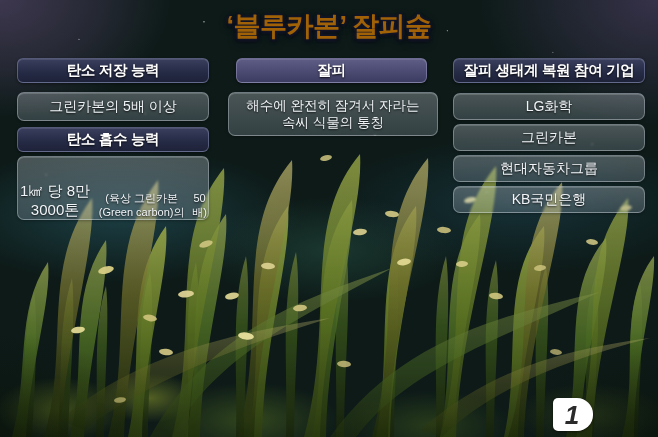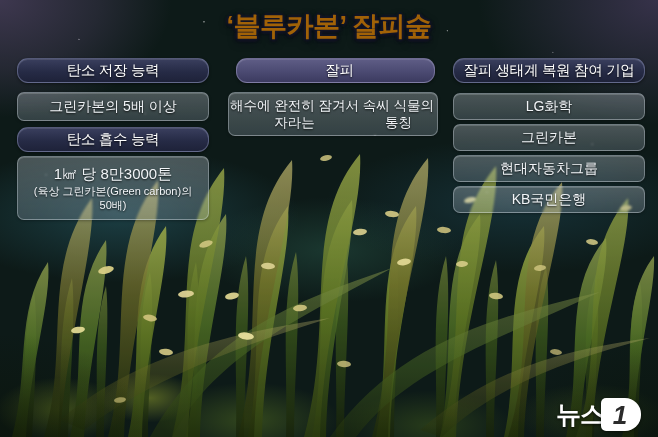--- a/index.html
+++ b/index.html
@@ -69,23 +69,23 @@
       radial-gradient(circle at 7% 40%, rgba(255,255,255,.22) 0 .6px, transparent 1px),
       radial-gradient(circle at 74% 44%, rgba(255,255,255,.2) 0 .5px, transparent 1px);
   }
 
   
   .bg-grass{position:absolute;left:0;top:0;width:658px;height:437px;}
 
   
   .panel{position:absolute;}
   .hdr{
-    border-radius:11px;
+    border-radius:6px;
     display:flex;align-items:center;justify-content:center;
-    color:#ffffff;font-weight:normal;letter-spacing:-.3px;
+    color:#ffffff;font-weight:bold;letter-spacing:-.3px;
     text-shadow:0 1px 2px rgba(0,0,0,.85);
     box-shadow:0 1px 3px rgba(0,0,0,.45), inset 0 1px 0 rgba(255,255,255,.10);
   }
   .hdr-dark{background:linear-gradient(180deg,#3a3f5e 0%,#262b46 55%,#1e2239 100%);
             border:1px solid rgba(150,158,195,.45);}
   .hdr-purple{background:linear-gradient(180deg,#5f5d86 0%,#4b4a72 55%,#3c3b60 100%);
             border:1px solid rgba(168,164,205,.45);}
   .body-box{
     border-radius:7px;
     display:flex;align-items:center;justify-content:center;text-align:center;
@@ -96,27 +96,27 @@
     text-shadow:0 1px 2px rgba(0,0,0,.8);
     backdrop-filter:blur(1px);
     line-height:1.28;
     margin-top:7px;
   }
 
   
   #p-store-hdr{left:17px;top:58px;width:190px;height:23px;font-size:14.5px;}
   #p-store-body{left:17px;top:85px;width:190px;height:27px;font-size:14px;}
   #p-absorb-hdr{left:17px;top:111px;width:190px;height:23px;font-size:14.5px;margin-top:16px;}
-  #p-absorb-body{left:17px;top:149px;width:190px;height:62px;font-size:13px;flex-direction:column;}
+  #p-absorb-body{left:17px;top:149px;width:190px;height:62px;font-size:13px;flex-direction:row;align-items:flex-end;}
   #p-absorb-body .l1{font-size:15px;}
   #p-absorb-body .l2,#p-absorb-body .l3{font-size:11px;}
 
   
-  #p-mid-hdr{left:236px;top:58px;width:189px;height:23px;font-size:14.5px;padding-left:8px;}
-  #p-mid-body{left:228px;top:85px;width:208px;height:42px;font-size:13.5px;}
+  #p-mid-hdr{left:236px;top:58px;width:189px;height:23px;font-size:14.5px;}
+  #p-mid-body{left:228px;top:85px;width:208px;height:42px;font-size:13.5px;flex-direction:column;}
 
   
   #p-corp-hdr{left:453px;top:58px;width:190px;height:23px;font-size:14.5px;}
   .corp-item{left:453px;width:190px;height:25px;font-size:14px;}
   #p-corp-0{top:86px;}
   #p-corp-1{top:117px;}
   #p-corp-2{top:148px;}
   #p-corp-3{top:179px;}
 
   
@@ -277,19 +277,18 @@
     <div>속씨 식물의 통칭</div>
   </div>
 
   <div class="panel body-box corp-item" id="p-corp-0">LG화학</div>
   <div class="panel hdr hdr-dark" id="p-corp-hdr">잘피 생태계 복원 참여 기업</div>
   <div class="panel body-box corp-item" id="p-corp-1">그린카본</div>
   <div class="panel body-box corp-item" id="p-corp-2">현대자동차그룹</div>
   <div class="panel body-box corp-item" id="p-corp-3">KB국민은행</div>
 
   <div id="logo">
-    <span id="logo-text">뉴스</span>
     <span id="logo-badge">
       <span id="logo-one">1</span>
     </span>
   </div>
 
 </div>
 
 </body></html>

